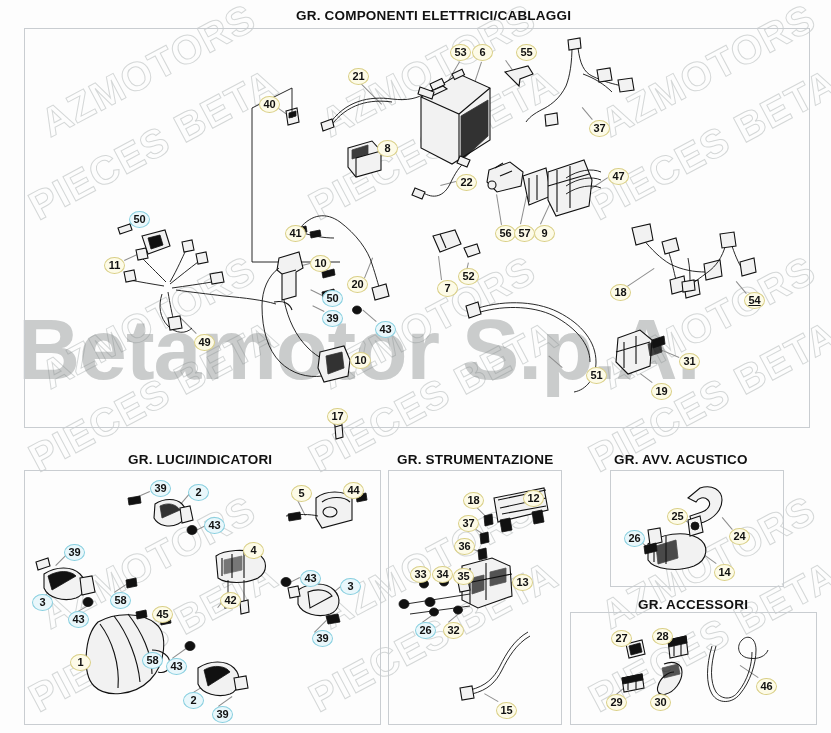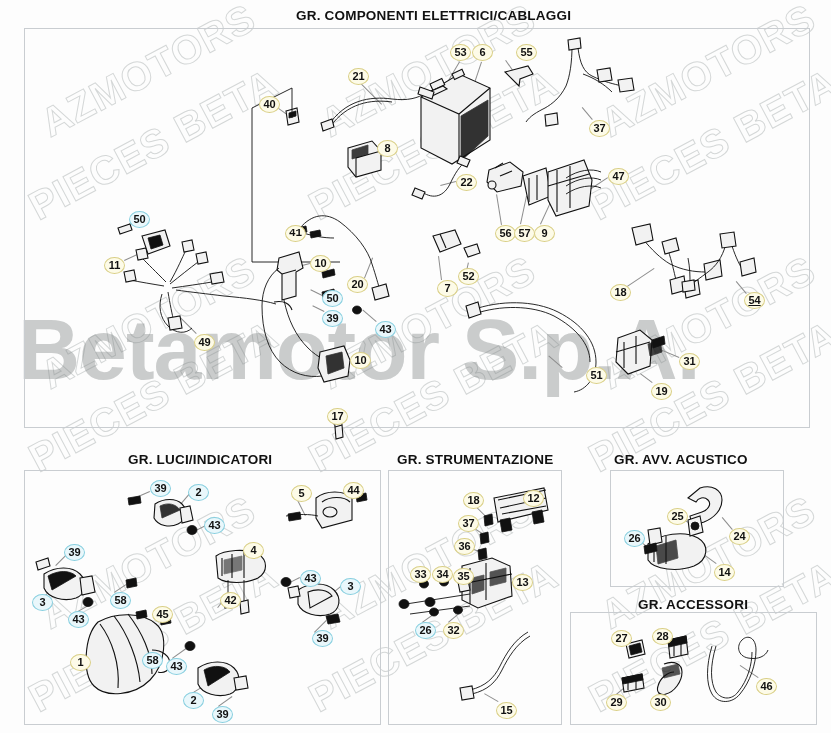--- a/index.html
+++ b/index.html
@@ -329,21 +329,21 @@
       <div class="cal y" style="left: 377px; top: 140px;">8</div>
       <div class="lead" style="left: 608px; top: 178px; width: 21.6333px; transform: rotate(146.31deg);"></div>
       <div class="cal y" style="left: 608px; top: 168px;">47</div>
       <div class="lead" style="left: 456px; top: 182px; width: 16.4924px; transform: rotate(165.964deg);"></div>
       <div class="cal y" style="left: 456px; top: 174px;">22</div>
       <div class="lead" style="left: 132px; top: 223px; width: 14.4222px; transform: rotate(146.31deg);"></div>
       <div class="cal c" style="left: 129px; top: 211px;">50</div>
       <div class="lead" style="left: 124px; top: 260px; width: 24.1661px; transform: rotate(-24.444deg);"></div>
       <div class="cal y" style="left: 104px; top: 257px;">11</div>
       <div class="lead" style="left: 292px; top: 226px; width: 10px; transform: rotate(36.8699deg);"></div>
-      <div class="cal y" style="left: 285px; top: 225px; font-family: Liberation Mono, monospace;">41</div>
+      <div class="cal y" style="left: 285px; top: 225px;">41</div>
       <div class="lead" style="left: 501px; top: 225px; width: 31.4006px; transform: rotate(-99.1623deg);"></div>
       <div class="cal y" style="left: 495px; top: 225px;">56</div>
       <div class="lead" style="left: 520px; top: 224px; width: 28.6356px; transform: rotate(-77.9052deg);"></div>
       <div class="cal y" style="left: 514px; top: 225px;">57</div>
       <div class="lead" style="left: 540px; top: 224px; width: 28.6356px; transform: rotate(-65.2249deg);"></div>
       <div class="cal y" style="left: 534px; top: 225px;">9</div>
       <div class="lead" style="left: 310px; top: 264px; width: 16.4924px; transform: rotate(165.964deg);"></div>
       <div class="cal y" style="left: 310px; top: 255px;">10</div>
       <div class="lead" style="left: 441px; top: 280px; width: 24.1868px; transform: rotate(-97.125deg);"></div>
       <div class="cal y" style="left: 437px; top: 280px;">7</div>

